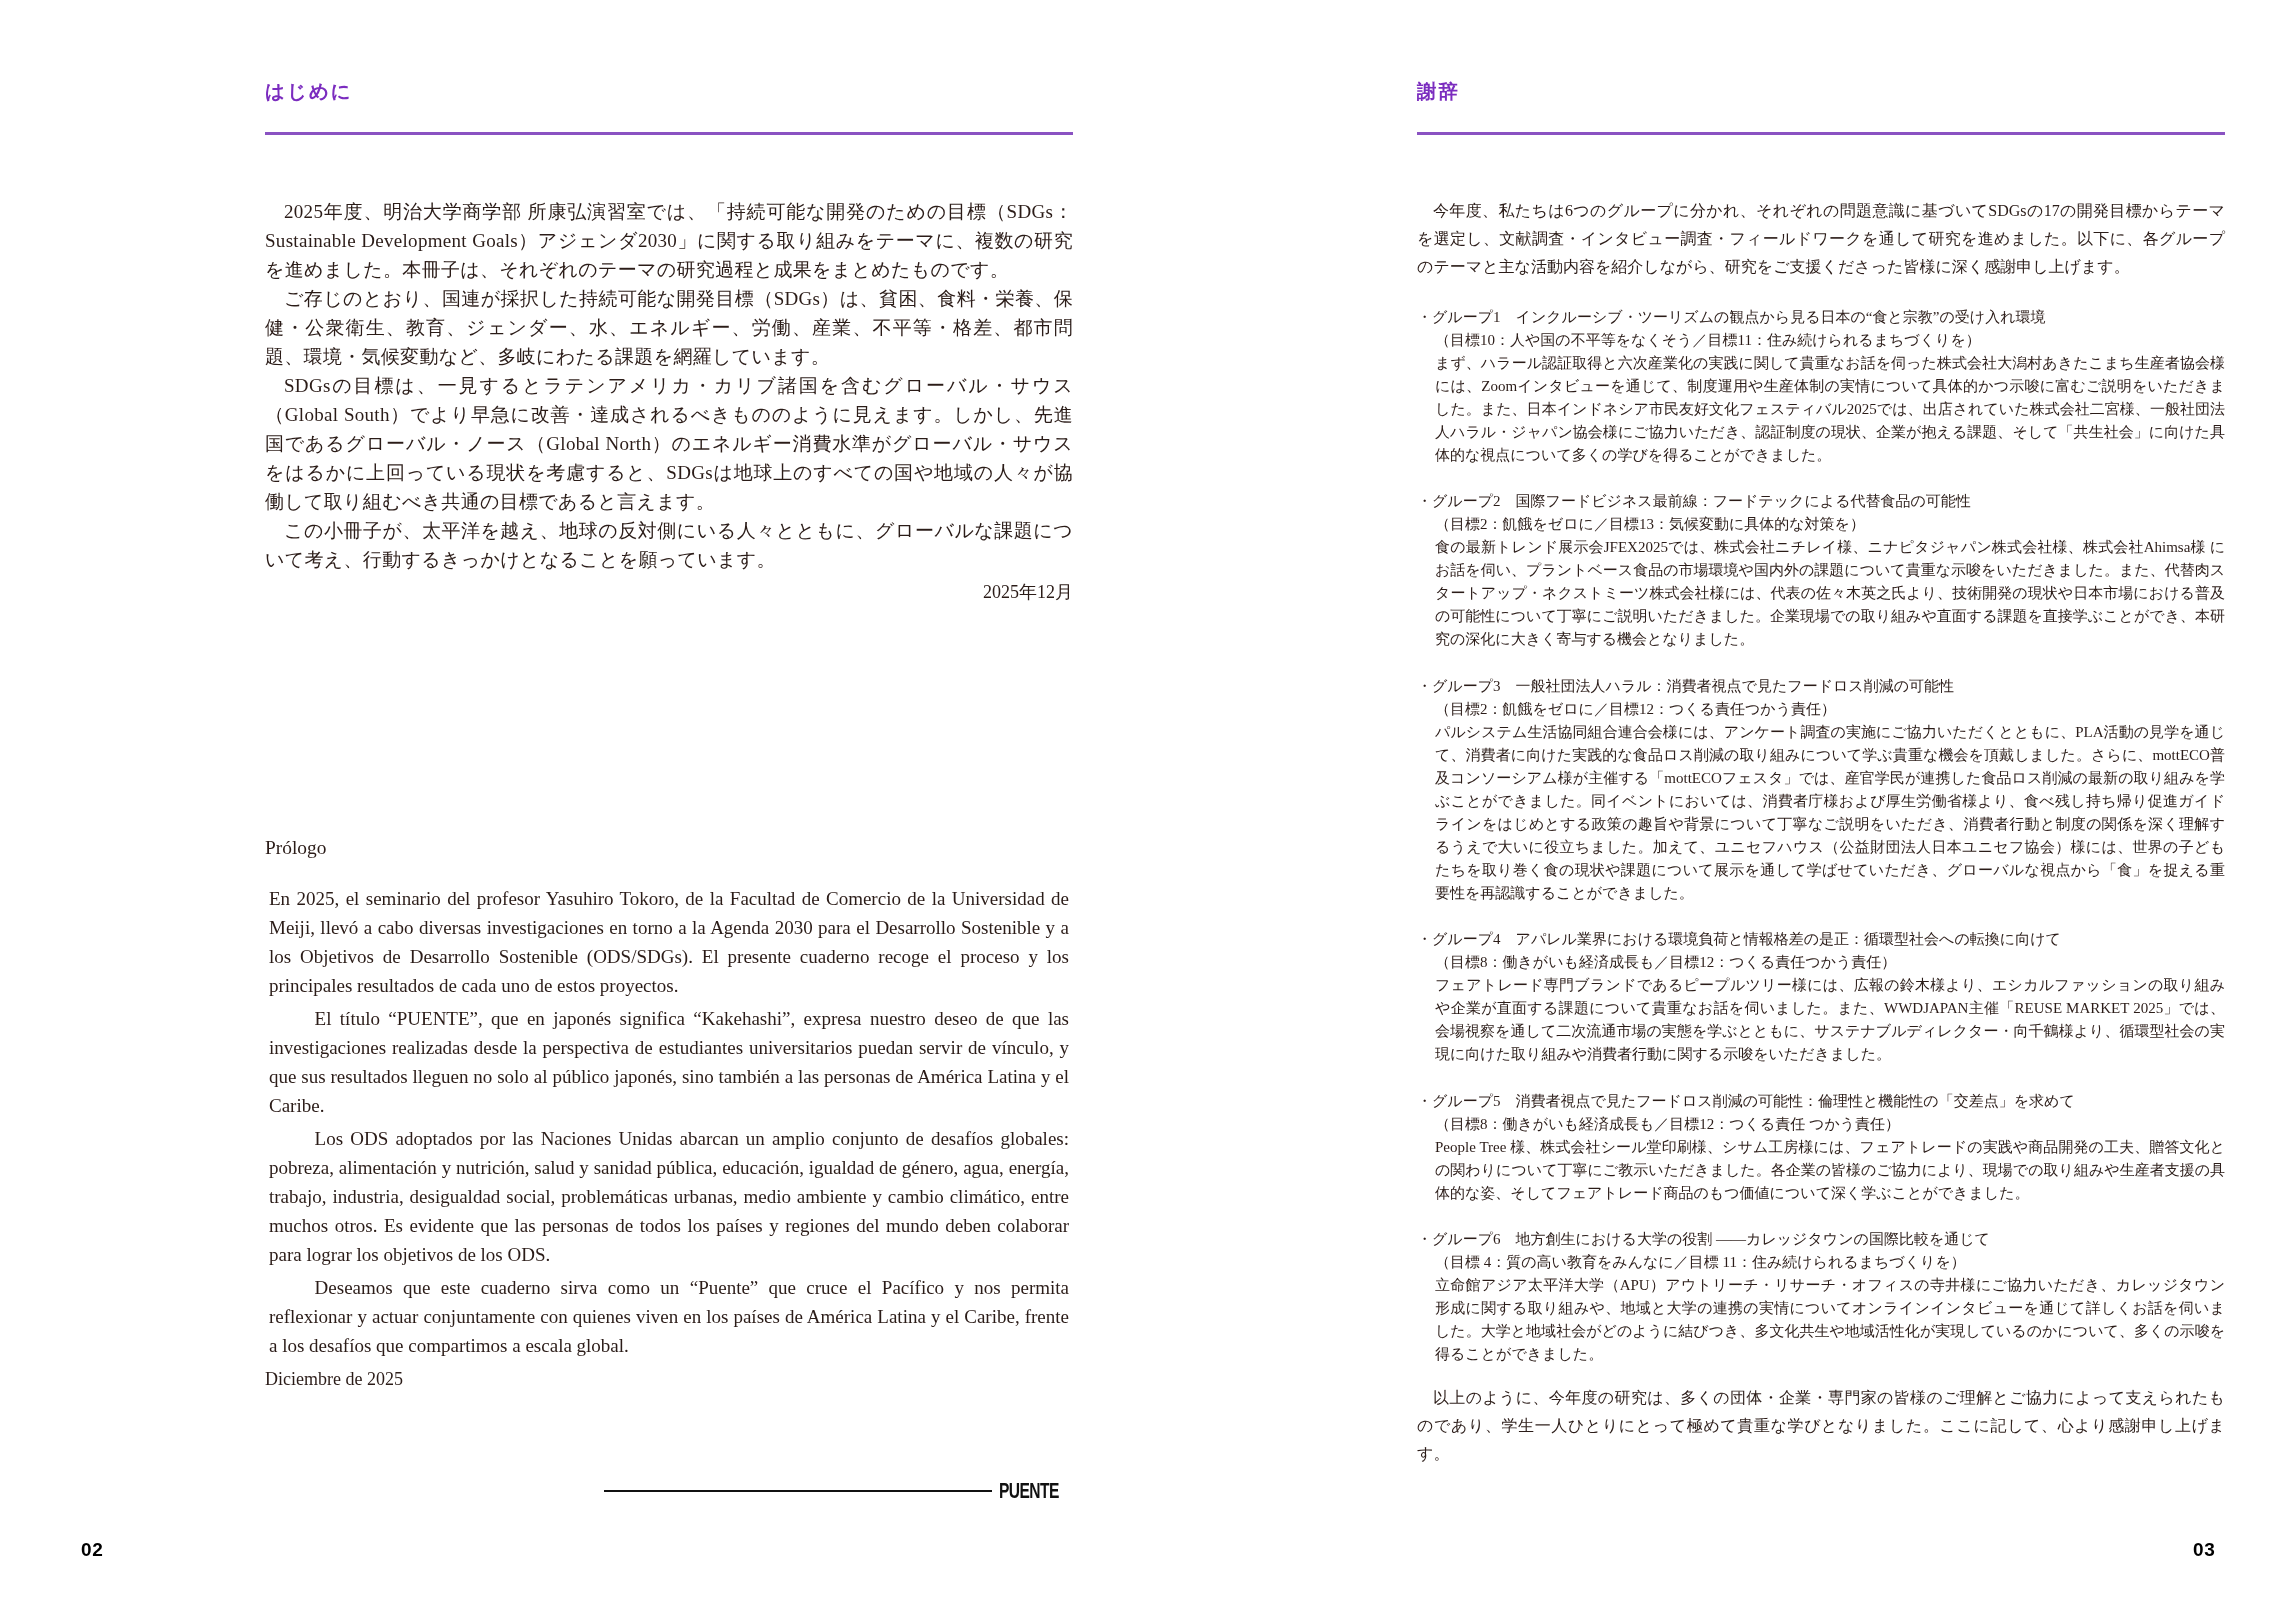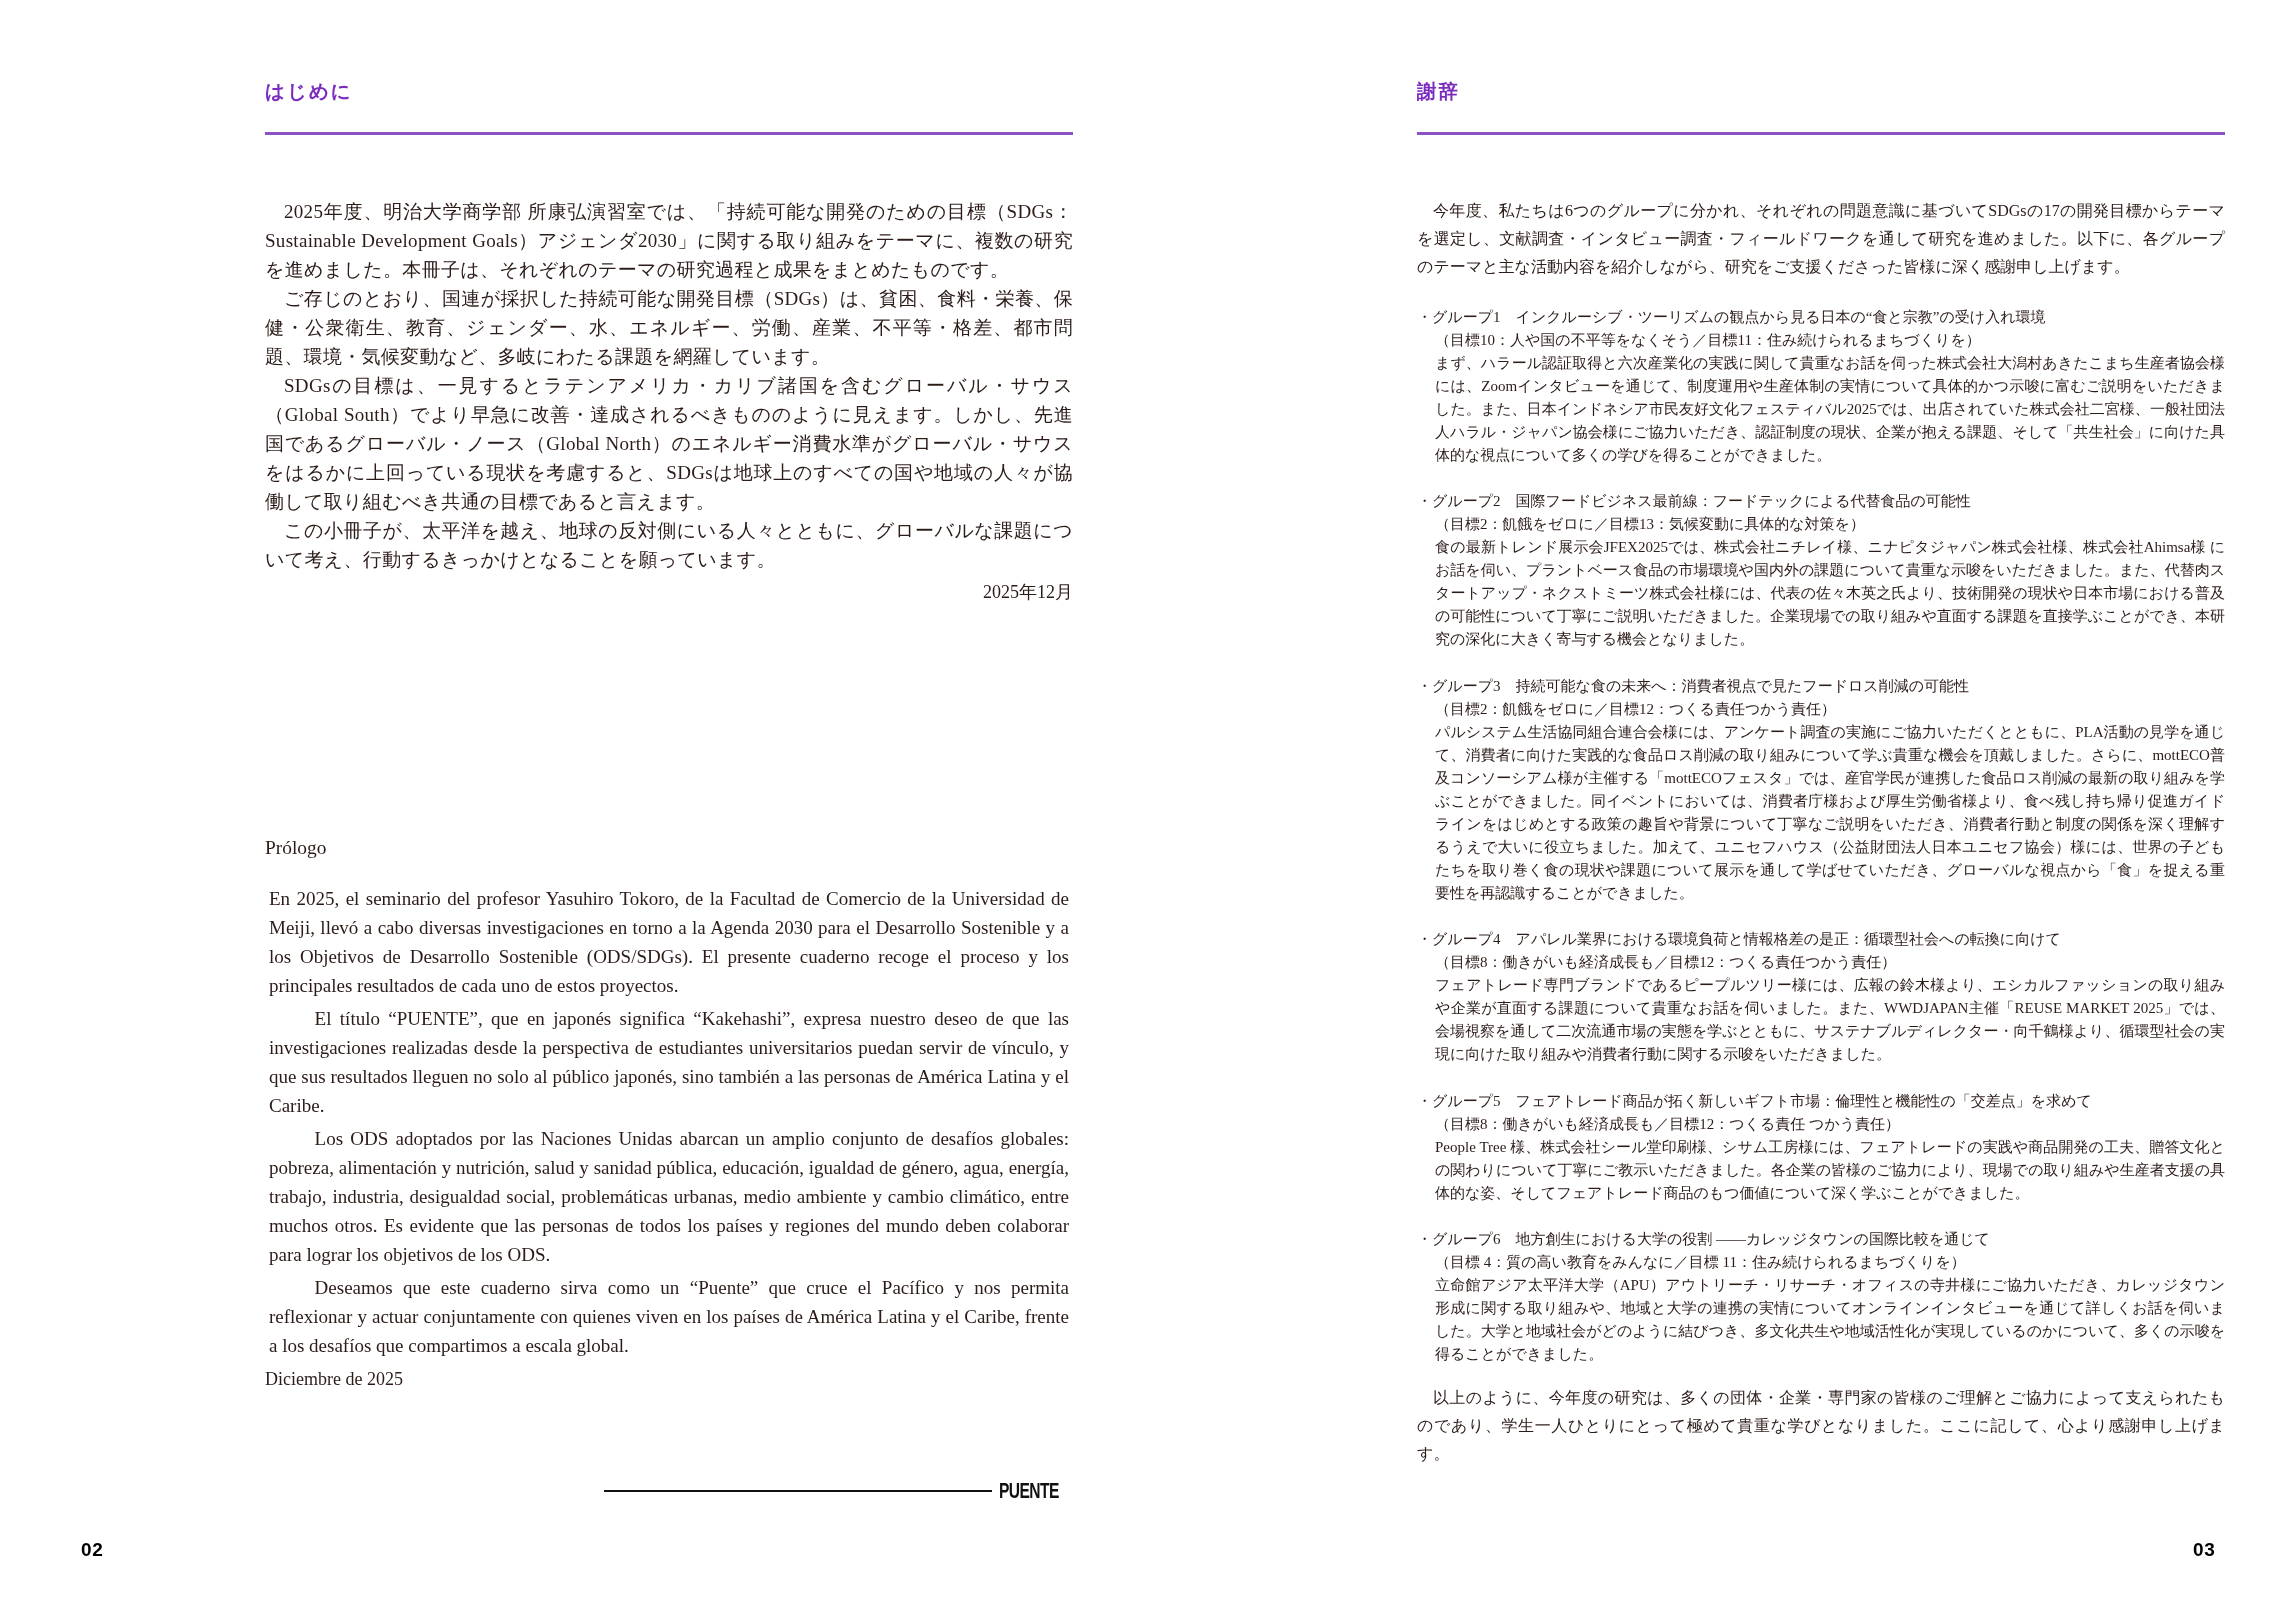--- a/index.html
+++ b/index.html
@@ -185,31 +185,31 @@
         <p class="group-title">・グループ1　インクルーシブ・ツーリズムの観点から見る日本の“食と宗教”の受け入れ環境</p>
         <p class="group-goals">（目標10：人や国の不平等をなくそう／目標11：住み続けられるまちづくりを）</p>
         <p class="group-body">まず、ハラール認証取得と六次産業化の実践に関して貴重なお話を伺った株式会社大潟村あきたこまち生産者協会様には、Zoomインタビューを通じて、制度運用や生産体制の実情について具体的かつ示唆に富むご説明をいただきました。また、日本インドネシア市民友好文化フェスティバル2025では、出店されていた株式会社二宮様、一般社団法人ハラル・ジャパン協会様にご協力いただき、認証制度の現状、企業が抱える課題、そして「共生社会」に向けた具体的な視点について多くの学びを得ることができました。</p>
       </div>
       <div class="group">
         <p class="group-title">・グループ2　国際フードビジネス最前線：フードテックによる代替食品の可能性</p>
         <p class="group-goals">（目標2：飢餓をゼロに／目標13：気候変動に具体的な対策を）</p>
         <p class="group-body">食の最新トレンド展示会JFEX2025では、株式会社ニチレイ様、ニナピタジャパン株式会社様、株式会社Ahimsa様 にお話を伺い、プラントベース食品の市場環境や国内外の課題について貴重な示唆をいただきました。また、代替肉スタートアップ・ネクストミーツ株式会社様には、代表の佐々木英之氏より、技術開発の現状や日本市場における普及の可能性について丁寧にご説明いただきました。企業現場での取り組みや直面する課題を直接学ぶことができ、本研究の深化に大きく寄与する機会となりました。</p>
       </div>
       <div class="group">
-        <p class="group-title">・グループ3　持続可能な食の未来へ：消費者視点で見たフードロス削減の可能性</p>
+        <p class="group-title">・グループ3　一般社団法人ハラル：消費者視点で見たフードロス削減の可能性</p>
         <p class="group-goals">（目標2：飢餓をゼロに／目標12：つくる責任つかう責任）</p>
         <p class="group-body">パルシステム生活協同組合連合会様には、アンケート調査の実施にご協力いただくとともに、PLA活動の見学を通じて、消費者に向けた実践的な食品ロス削減の取り組みについて学ぶ貴重な機会を頂戴しました。さらに、mottECO普及コンソーシアム様が主催する「mottECOフェスタ」では、産官学民が連携した食品ロス削減の最新の取り組みを学ぶことができました。同イベントにおいては、消費者庁様および厚生労働省様より、食べ残し持ち帰り促進ガイドラインをはじめとする政策の趣旨や背景について丁寧なご説明をいただき、消費者行動と制度の関係を深く理解するうえで大いに役立ちました。加えて、ユニセフハウス（公益財団法人日本ユニセフ協会）様には、世界の子どもたちを取り巻く食の現状や課題について展示を通して学ばせていただき、グローバルな視点から「食」を捉える重要性を再認識することができました。</p>
       </div>
       <div class="group">
         <p class="group-title">・グループ4　アパレル業界における環境負荷と情報格差の是正：循環型社会への転換に向けて</p>
         <p class="group-goals">（目標8：働きがいも経済成長も／目標12：つくる責任つかう責任）</p>
         <p class="group-body">フェアトレード専門ブランドであるピープルツリー様には、広報の鈴木様より、エシカルファッションの取り組みや企業が直面する課題について貴重なお話を伺いました。また、WWDJAPAN主催「REUSE MARKET 2025」では、会場視察を通して二次流通市場の実態を学ぶとともに、サステナブルディレクター・向千鶴様より、循環型社会の実現に向けた取り組みや消費者行動に関する示唆をいただきました。</p>
       </div>
       <div class="group">
-        <p class="group-title">・グループ5　フェアトレード商品が拓く新しいギフト市場：倫理性と機能性の「交差点」を求めて</p>
+        <p class="group-title">・グループ5　消費者視点で見たフードロス削減の可能性：倫理性と機能性の「交差点」を求めて</p>
         <p class="group-goals">（目標8：働きがいも経済成長も／目標12：つくる責任 つかう責任）</p>
         <p class="group-body">People Tree 様、株式会社シール堂印刷様、シサム工房様には、フェアトレードの実践や商品開発の工夫、贈答文化との関わりについて丁寧にご教示いただきました。各企業の皆様のご協力により、現場での取り組みや生産者支援の具体的な姿、そしてフェアトレード商品のもつ価値について深く学ぶことができました。</p>
       </div>
       <div class="group">
         <p class="group-title">・グループ6　地方創生における大学の役割 ——カレッジタウンの国際比較を通じて</p>
         <p class="group-goals">（目標 4：質の高い教育をみんなに／目標 11：住み続けられるまちづくりを）</p>
         <p class="group-body">立命館アジア太平洋大学（APU）アウトリーチ・リサーチ・オフィスの寺井様にご協力いただき、カレッジタウン形成に関する取り組みや、地域と大学の連携の実情についてオンラインインタビューを通じて詳しくお話を伺いました。大学と地域社会がどのように結びつき、多文化共生や地域活性化が実現しているのかについて、多くの示唆を得ることができました。</p>
       </div>
     </div>
 

